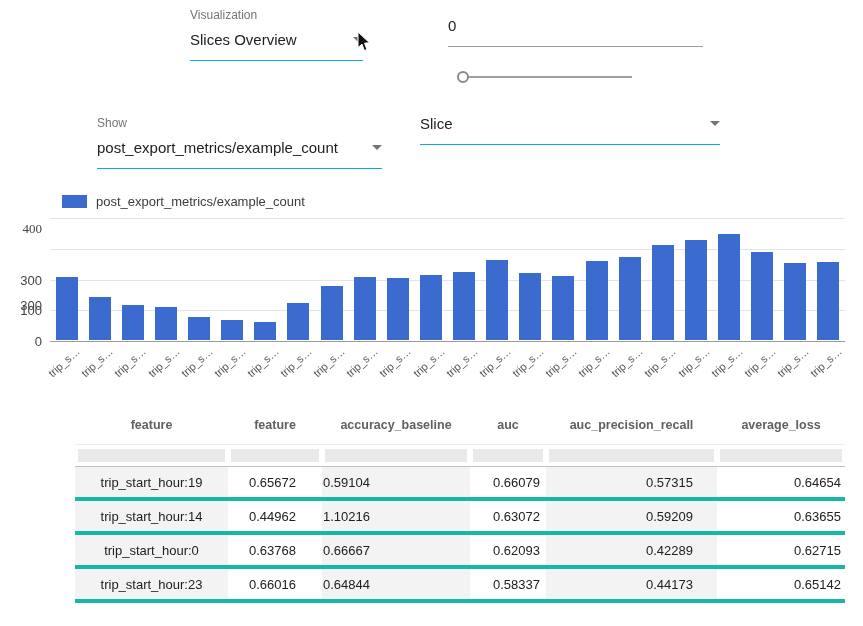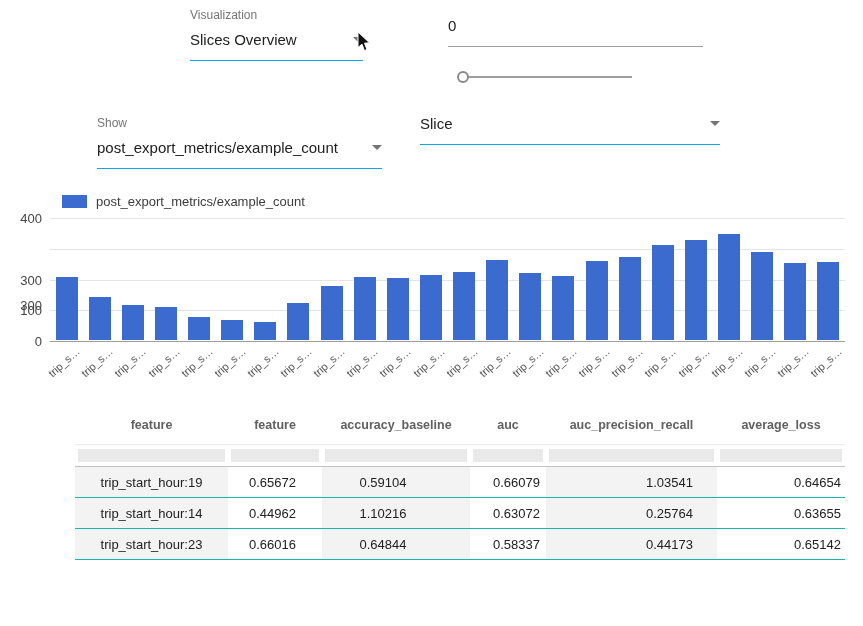--- a/index.html
+++ b/index.html
@@ -61,27 +61,27 @@
   table { border-collapse:collapse; table-layout:fixed; width:770px; }
   th {
     height:36px; font-size:12.5px; color:#616161; font-weight:bold;
     text-align:center; vertical-align:middle; border-bottom:1px solid #ececec;
     overflow:hidden; white-space:nowrap;
   }
   tr.filter-row td { height:17px; padding:2px 3px; border-bottom:1px solid #c2c2c2; }
   .filter-box { height:13px; background:#e9e9e9; }
   tr.data-row td {
     height:28px; font-size:13px; color:#212121; vertical-align:middle;
-    border-bottom:1px solid #14b8a6; white-space:nowrap; overflow:hidden;
+    border-bottom:4px solid #14b8a6; white-space:nowrap; overflow:hidden;
   }
   td.shaded, th.shaded-h { }
   tr.data-row td.shaded { background:#f3f3f3; }
   .c0 { text-align:center; }
   .c1 { text-align:right; padding-right:26px; }
-  .c2 { text-align:center; padding-right:27px; }
+  .c2 { text-align:left; padding-right:27px; }
   .c3 { text-align:right; padding-right:6px; }
   .c4 { text-align:right; padding-right:24px; }
   .c5 { text-align:right; padding-right:4px; }
 
   
   #cursor { position:absolute; left:357px; top:32px; width:14px; height:20px; pointer-events:none; }
 </style>
 </head>
 <body>
 
@@ -122,21 +122,21 @@
 <div id="legend">
   <span class="swatch" style="background: rgb(59, 107, 206);"></span>
   <span class="legend-label">post_export_metrics/example_count</span>
 </div>
 
 <div id="y-axis">
     <span class="y-tick" style="top: 123px;">0</span>
     <span class="y-tick" style="top: 92.25px;">100</span>
     <span class="y-tick" style="top: 61.5px;">300</span>
     <span class="y-tick" style="top: 39px; margin-top: 48px;">300</span>
-    <span class="y-tick" style="top: 0px;">400</span>
+    <span class="y-tick" style="top: 11px; font-family: Liberation Serif, serif;">400</span>
   </div>
 
 <div id="plot">
   <div id="gridlines">
       <div class="gridline baseline" style="top: 123px;"></div>
       <div class="gridline" style="top: 92.25px;"></div>
       <div class="gridline" style="top: 61.5px;"></div>
       <div class="gridline" style="top: 30.75px;"></div>
       <div class="gridline" style="top: 0px;"></div>
     </div>
@@ -330,30 +330,38 @@
           </td>
           <td>
             <div class="filter-box"></div>
           </td>
         </tr>
         <tr class="data-row">
           <td class="c0 shaded">trip_start_hour:19</td>
           <td class="c1">0.65672</td>
           <td class="c2 shaded">0.59104</td>
           <td class="c3">0.66079</td>
-          <td class="c4 shaded">1.03541</td>
+          <td class="c4 shaded">0.57315</td>
           <td class="c5">0.64654</td>
         </tr>
         <tr class="data-row">
           <td class="c0 shaded">trip_start_hour:14</td>
           <td class="c1">0.44962</td>
           <td class="c2 shaded">1.10216</td>
           <td class="c3">0.63072</td>
-          <td class="c4 shaded">0.25764</td>
+          <td class="c4 shaded">0.59209</td>
           <td class="c5">0.63655</td>
+        </tr>
+        <tr class="data-row">
+          <td class="c0 shaded">trip_start_hour:0</td>
+          <td class="c1">0.63768</td>
+          <td class="c2 shaded">0.66667</td>
+          <td class="c3">0.62093</td>
+          <td class="c4 shaded">0.42289</td>
+          <td class="c5">0.62715</td>
         </tr>
         <tr class="data-row">
           <td class="c0 shaded">trip_start_hour:23</td>
           <td class="c1">0.66016</td>
           <td class="c2 shaded">0.64844</td>
           <td class="c3">0.58337</td>
           <td class="c4 shaded">0.44173</td>
           <td class="c5">0.65142</td>
         </tr>
       </tbody>

